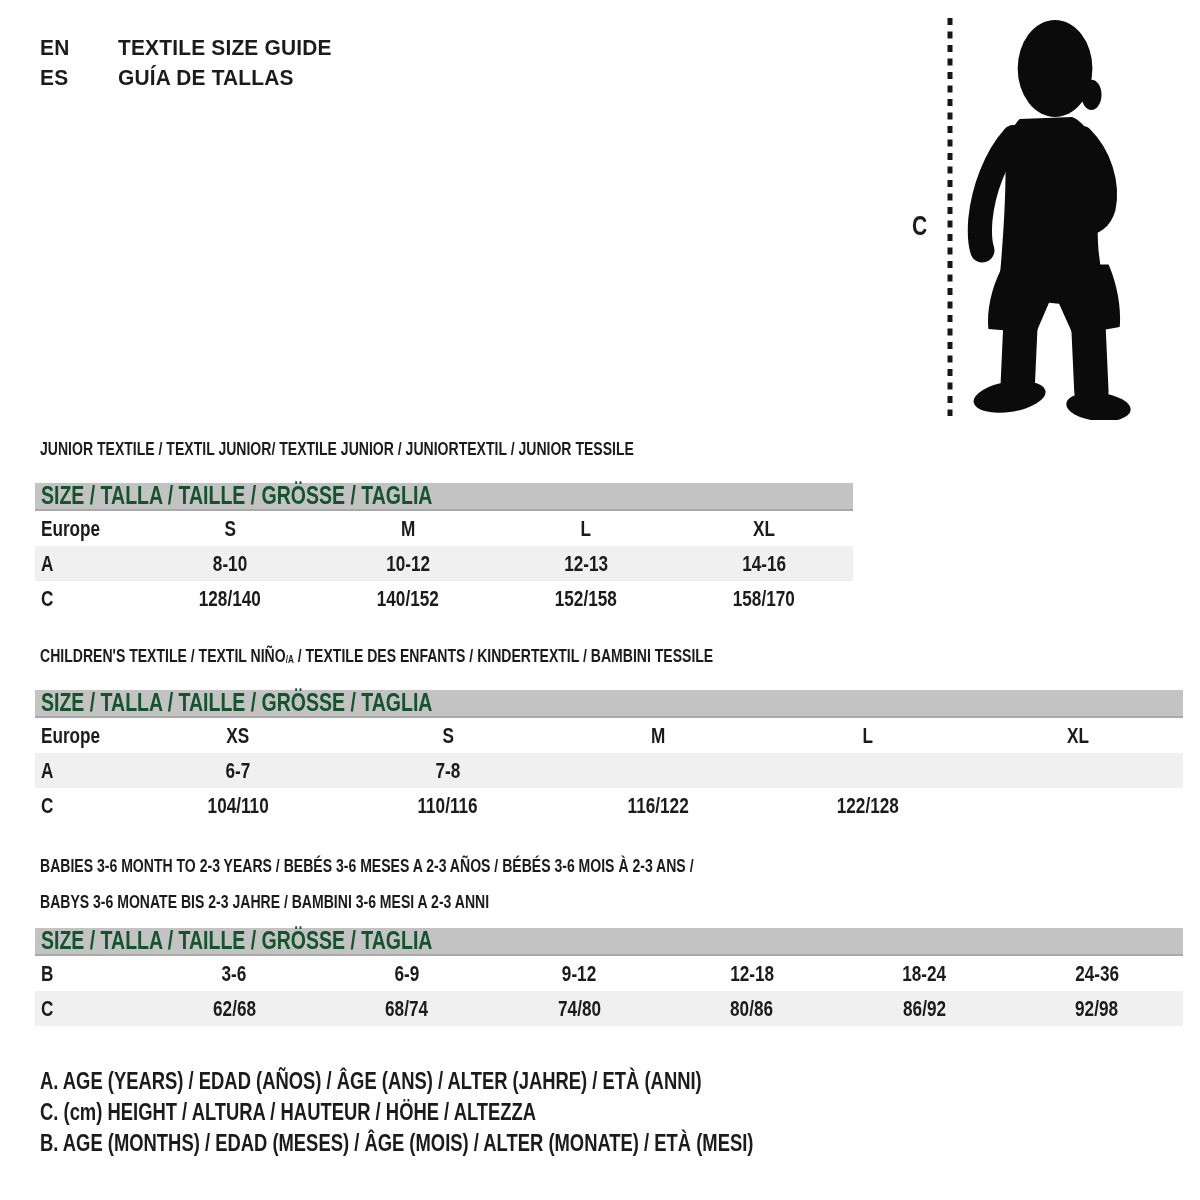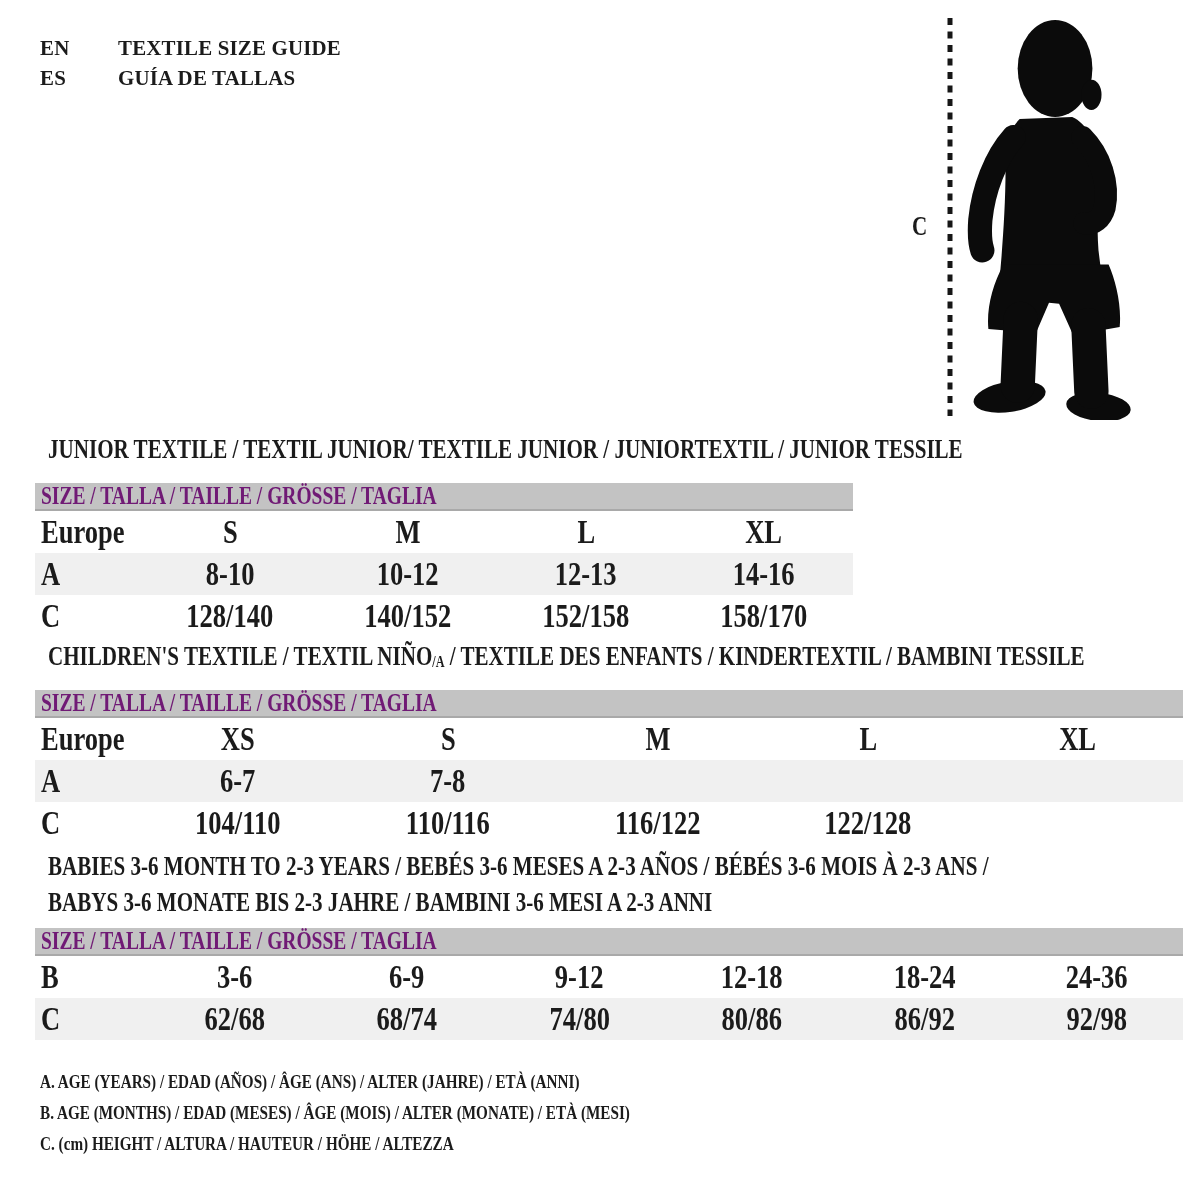--- a/index.html
+++ b/index.html
@@ -1,49 +1,49 @@
 <!DOCTYPE html>
 <html style="--text: #1b1b1b; --header-bar-bg: #c3c3c3; --header-bar-edge: #a9a9a9; --shaded-row-bg: #f0f0f0; --silhouette: #0b0b0b;"><head>
 <meta charset="utf-8">
 <style>
   html,body{margin:0;padding:0;background:#ffffff;}
   body{width:1200px;height:1200px;font-family:"Liberation Sans",sans-serif;font-weight:bold;color:var(--text,#1b1b1b);}
-  .canvas{position:relative;width:1200px;height:1200px;background:#fff;overflow:hidden;font-family:Liberation Serif, serif;}
+  .canvas{position:relative;width:1200px;height:1200px;background:#fff;overflow:hidden;}
 
   
   .cx{display:inline-block;transform:scaleX(0.78);transform-origin:0 50%;white-space:nowrap;}
   .cx.ctr{transform-origin:50% 50%;}
 
   
   .lang-list{position:absolute;left:40px;top:33px;}
   .lang-row{height:30px;line-height:30px;font-size:22px;letter-spacing:0.2px;}
   .lang-code{display:inline-block;width:78px;}
 
   
   .measure-line{position:absolute;left:944px;top:14px;}
   .c-label{position:absolute;left:912px;top:213px;font-size:27px;line-height:27px;}
   .silhouette{position:absolute;left:958px;top:16px;color:var(--silhouette,#0b0b0b);}
 
   
-  .sec-title{position:absolute;left:48px;font-size:27px;line-height:27px;}
+  .sec-title{position:absolute;left:40px;font-size:18px;line-height:27px;}
   .sec-title .line{height:36px;line-height:36px;}
   .subsc{font-size:0.58em;vertical-align:-0.12em;}
 
   
   .table{position:absolute;box-sizing:border-box;}
   .bar{height:28px;box-sizing:border-box;background:var(--header-bar-bg,#c3c3c3);border-bottom:2px solid var(--header-bar-edge,#a9a9a9);
-       line-height:25px;padding-left:6px;font-size:25px;color:#701a75;}
-  .trow{display:grid;height:42px;align-items:center;font-size:34px;}
+       line-height:25px;padding-left:6px;font-size:25px;color:#14532d;}
+  .trow{display:grid;height:35px;align-items:center;font-size:22px;}
   .trow.shaded{background:var(--shaded-row-bg,#f0f0f0);}
   .cell.label{padding-left:6px;}
   .cell.val{text-align:center;}
 
   
   .legend{position:absolute;left:40px;top:1066px;}
-  .legend-line{height:31px;line-height:31px;font-size:19px;}
+  .legend-line{height:31px;line-height:31px;font-size:23px;}
   .legend .cx{transform:scaleX(0.8);}
 </style>
 </head>
 <body>
 
 <div class="canvas">
 
   <div class="lang-list">
       <div class="lang-row"><span class="lang-code cx" style="transform: scaleX(0.95);">EN</span><span class="cx" style="transform: scaleX(0.95);">TEXTILE SIZE GUIDE</span></div>
       <div class="lang-row"><span class="lang-code cx" style="transform: scaleX(0.95);">ES</span><span class="cx" style="transform: scaleX(0.95);">GUÍA DE TALLAS</span></div>
@@ -162,17 +162,17 @@
           <div class="cell val"><span class="cx ctr">74/80</span></div>
           <div class="cell val"><span class="cx ctr">80/86</span></div>
           <div class="cell val"><span class="cx ctr">86/92</span></div>
           <div class="cell val"><span class="cx ctr">92/98</span></div>
         </div>
       </div>
   </div>
 
   <div class="legend">
     <div class="legend-line"><span class="cx">A. AGE (YEARS) / EDAD (AÑOS) / ÂGE (ANS) / ALTER (JAHRE) / ETÀ (ANNI)</span></div>
+    <div class="legend-line"><span class="cx">C. (cm) HEIGHT / ALTURA / HAUTEUR / HÖHE / ALTEZZA</span></div>
     <div class="legend-line"><span class="cx">B. AGE (MONTHS) / EDAD (MESES) / ÂGE (MOIS) / ALTER (MONATE) / ETÀ (MESI)</span></div>
-    <div class="legend-line"><span class="cx">C. (cm) HEIGHT / ALTURA / HAUTEUR / HÖHE / ALTEZZA</span></div>
   </div>
 
 </div>
 
 </body></html>

